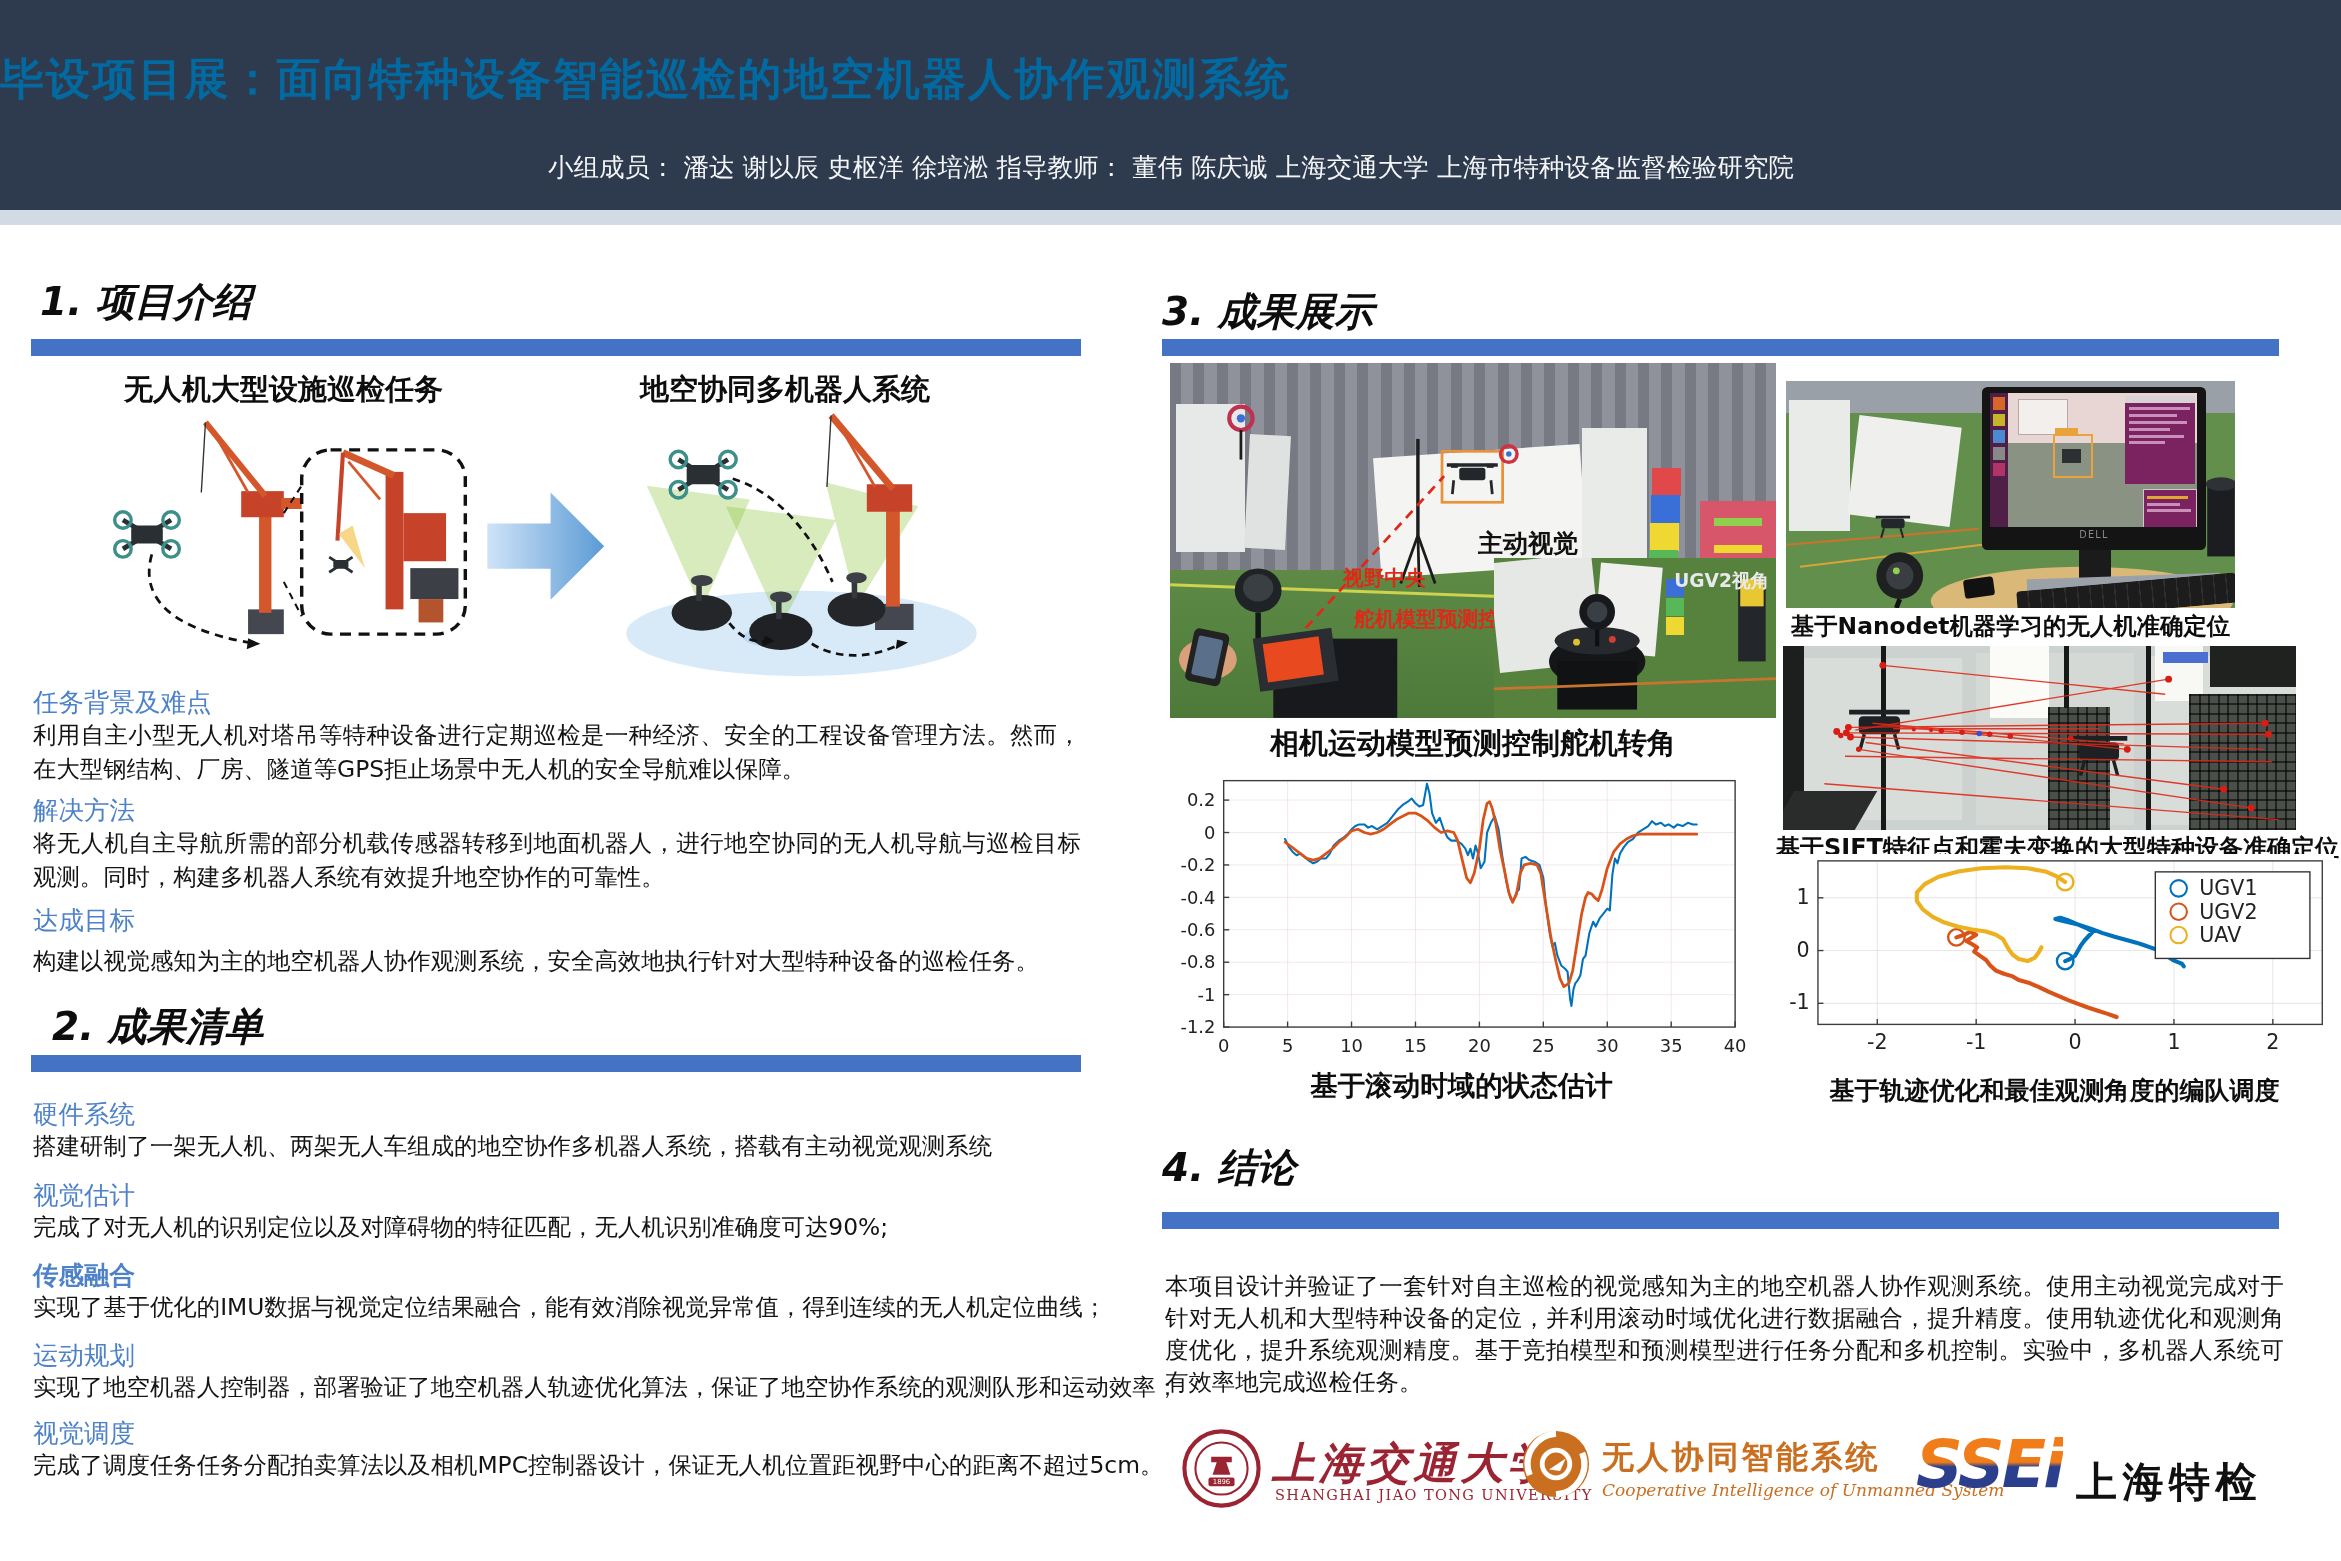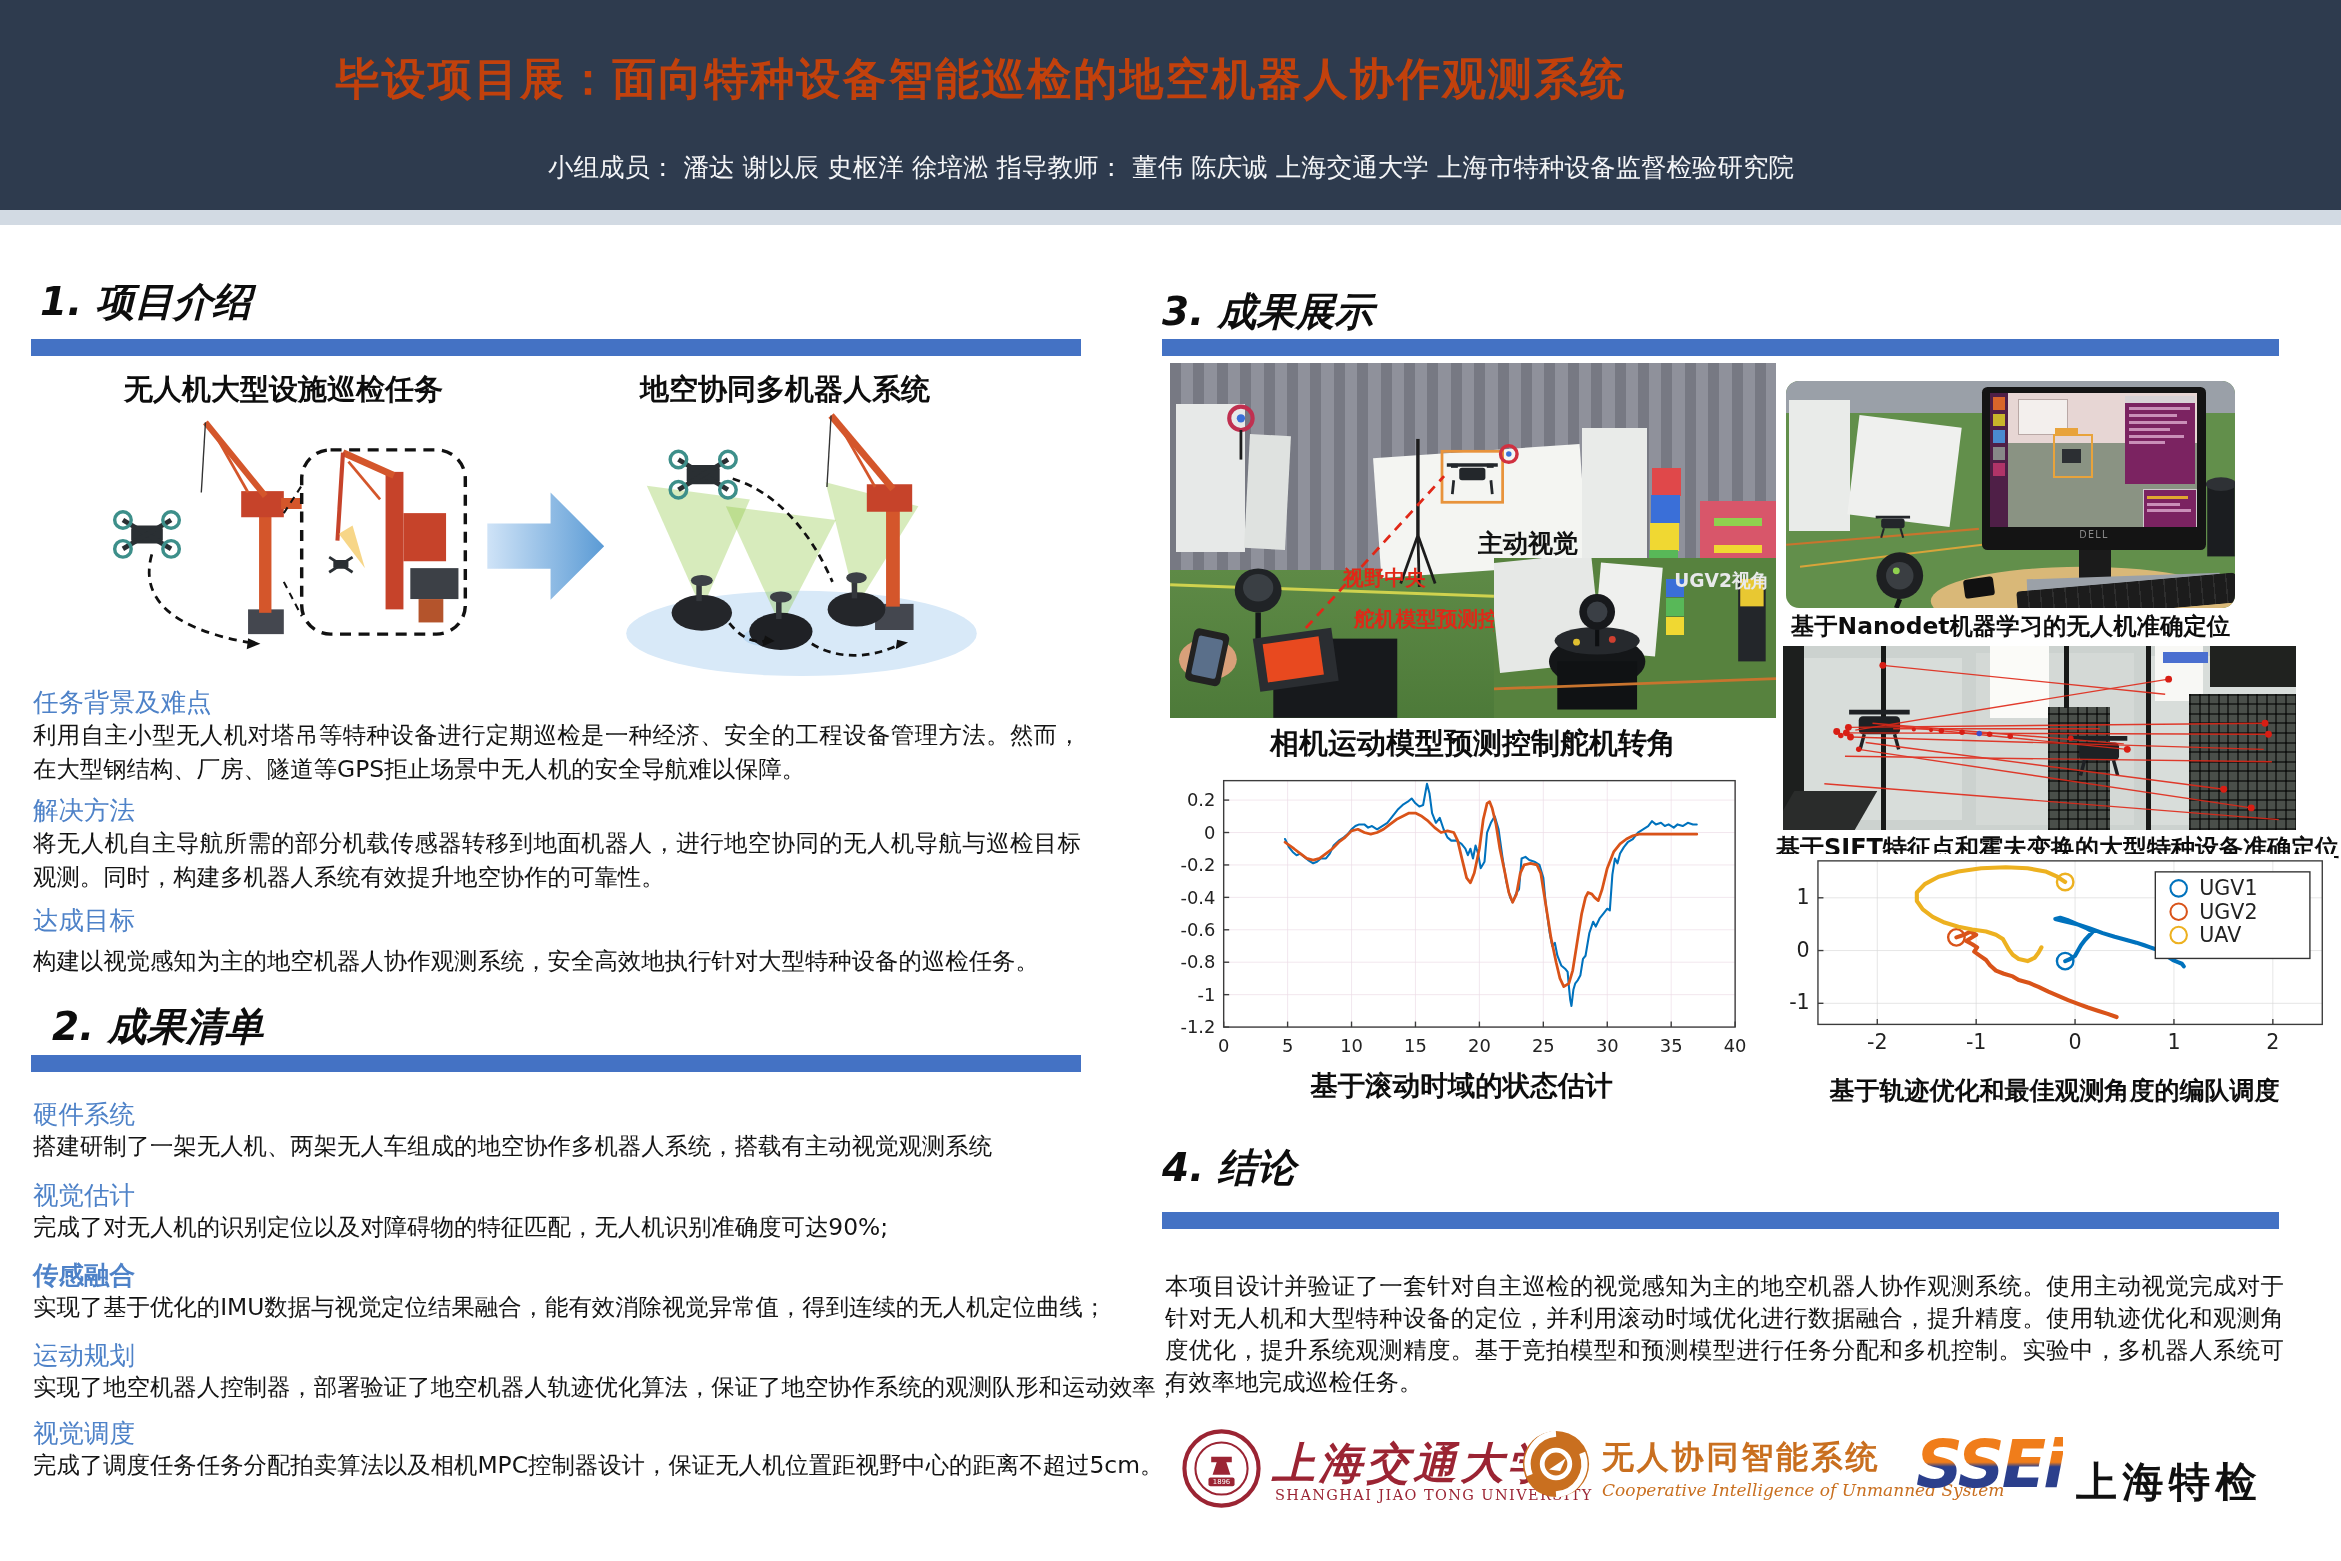--- a/index.html
+++ b/index.html
@@ -2,22 +2,22 @@
 <html style="font-size:11px"><head>
 <meta charset="utf-8">
 <style>
   html,body{margin:0;padding:0;background:#ffffff;}
   body{width:2342px;height:1561px;position:relative;overflow:hidden;
        font-family:"DejaVu Sans","Liberation Sans",sans-serif;color:#111;}
   .abs{position:absolute;}
   
   .hdr{left:0;top:0;width:2342px;height:210px;background:#2E3B4E;}
   .hdr-strip{left:0;top:210px;width:2342px;height:15px;background:#D2DAE3;}
-  .title{left:0;top:50px;width:1962px;text-align:center;font-size:44px;font-weight:bold;
-         color:#c2410c;letter-spacing:2.1px;}
+  .title{left:0;top:50px;width:1962px;text-align:left;font-size:44px;font-weight:bold;
+         color:#0369a1;letter-spacing:2.1px;}
   .subtitle{left:0;top:150px;width:2342px;text-align:center;font-size:25.5px;color:#f5f6f8;}
   
   .sec-h{font-size:39px;font-weight:bold;font-style:italic;color:#0d0d0d;white-space:nowrap;}
   .bar{background:#4472C4;height:16.5px;}
   .sub-h{font-size:25.5px;color:#4E82C8;white-space:nowrap;}
   .body-t{font-size:23.4px;line-height:34px;color:#141414;text-align:justify;}
   .cap{font-weight:bold;color:#0d0d0d;text-align:center;}
   .nowrap{white-space:nowrap;}
   
   .photo1{left:1170px;top:363px;width:606px;height:355px;overflow:hidden;background:#86efac;}
@@ -29,21 +29,21 @@
   .p1-board-r{left:412px;top:65px;width:65px;height:165px;background:#e9ebe9;}
   .p1-panel-l1{left:5.5px;top:41px;width:69px;height:148px;background:#e7e9e8;}
   .p1-panel-l2{left:77px;top:72px;width:41px;height:114px;background:#dfe2e0;transform:rotate(3deg);}
   .blk{position:absolute;width:29px;height:27.5px;}
   .p1-lbl-av{left:308px;top:164px;font-size:25px;font-weight:bold;color:#111;}
   .p1-lbl-fov{left:173px;top:201px;font-size:20.7px;font-weight:bold;color:#e02818;}
   .p1-lbl-servo{left:184px;top:242px;font-size:20.7px;font-weight:bold;color:#e02818;}
   .p1-inset{left:324px;top:195px;width:282px;height:160px;background:#57823e;overflow:hidden;}
   .p1-ugv2{right:6.9px;top:9.6px;font-size:18.6px;color:#e8e9ea;font-weight:bold;}
   
-  .photo2{left:1786px;top:381px;width:449px;height:227px;overflow:hidden;background:#628f4b;border-radius:13px;}
+  .photo2{left:1786px;top:381px;width:449px;height:227px;overflow:hidden;background:#628f4b;}
   .p2-curtain{left:0;top:0;width:449px;height:32px;background:#9aa0a8;}
   .p2-monitor{left:196px;top:5.5px;width:224px;height:163px;background:#141414;border-radius:5.5px;}
   .p2-screen{left:204px;top:12.4px;width:207px;height:134px;background:#e7d6d4;overflow:hidden;}
   .p2-dell{left:196px;top:148px;width:224px;text-align:center;color:#8a8a8a;font-size:9.6px;letter-spacing:1.4px;}
   .key{background:repeating-linear-gradient(90deg,#1c1c1c 0 11px,#2e2e2e 11px 12.4px),
        repeating-linear-gradient(0deg,#1c1c1c 0 9.6px,#303030 9.6px 11px);}
   
   .photo3{left:1783px;top:646px;width:513px;height:184px;overflow:hidden;background:#ccd2cf;}
   .mesh{background:
      repeating-linear-gradient(90deg,rgba(0,0,0,.55) 0 2.1px,transparent 2.1px 9.6px),

